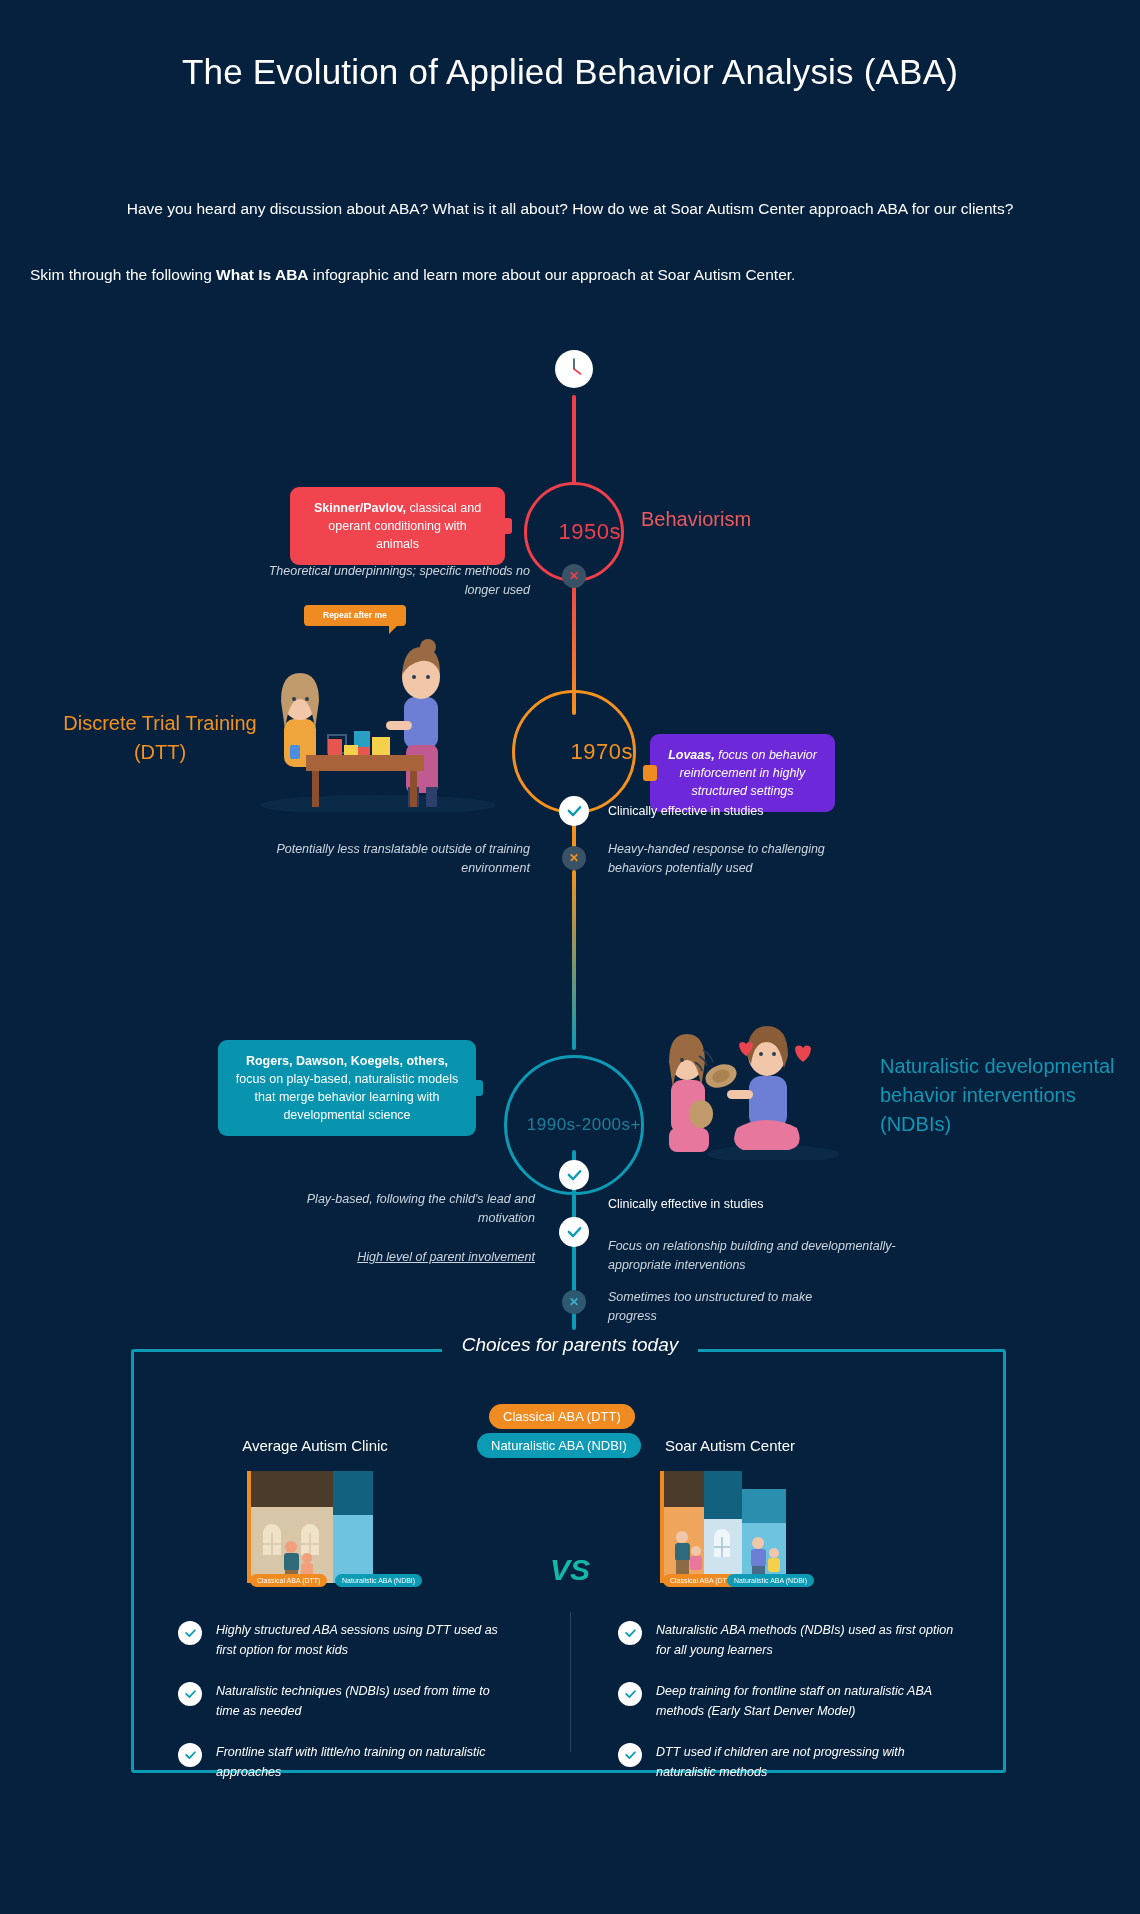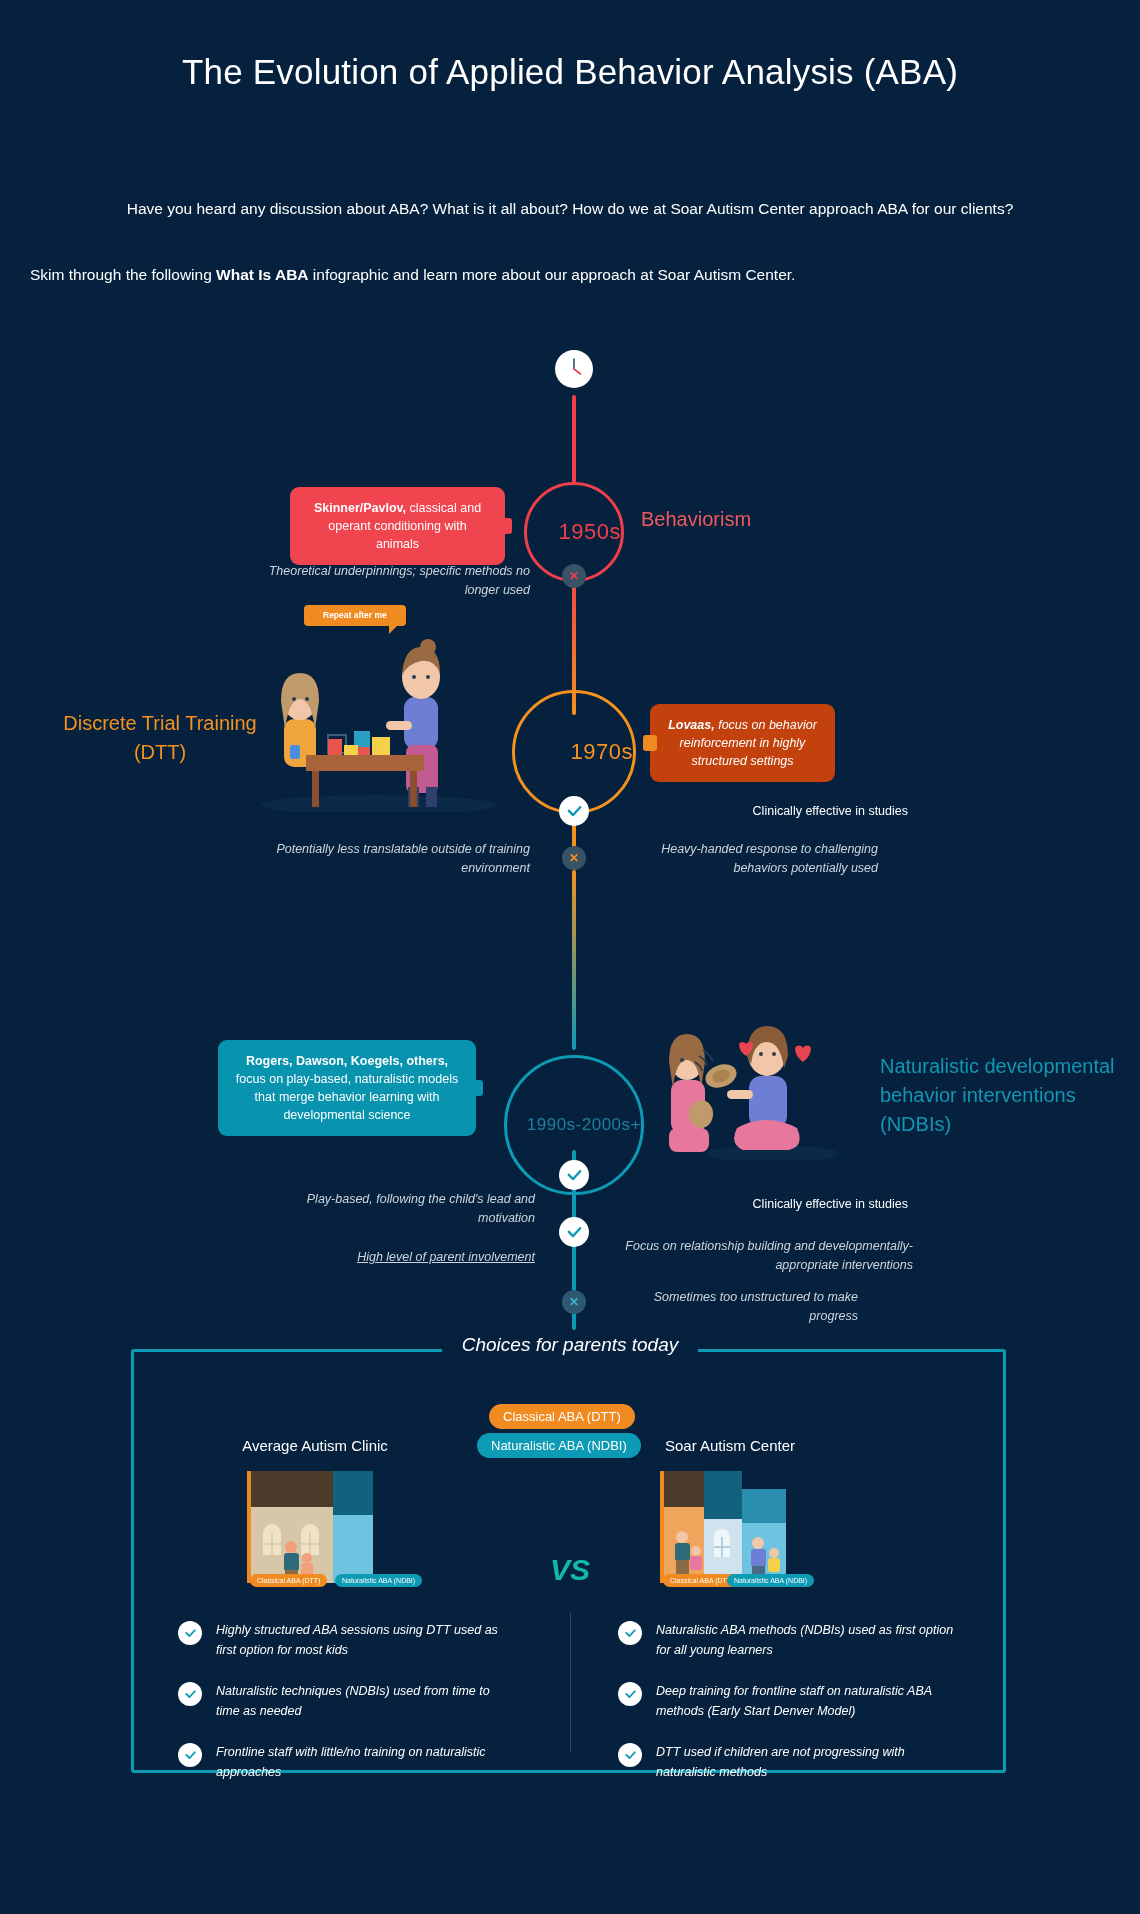--- a/index.html
+++ b/index.html
@@ -54,21 +54,21 @@
     position:absolute; border-radius:9px; padding:12px 16px;
     font-size:12.5px; line-height:18px; color:#ffffff;
   }
   .badge:after {
     content:""; position:absolute; right:-7px; top:50%; margin-top:-8px;
     width:14px; height:16px; border-radius:3px;
   }
   .badge b { font-weight:700; }
   .badge-red  { left:290px; top:487px; width:215px; background:#f0444f; text-align:center; }
   .badge-red:after { background:#f0444f; }
-  .badge-or   { left:650px; top:704px; width:185px; background:#c2410c; text-align:center; font-style:italic; }
+  .badge-or   { left:650px; top:734px; width:185px; background:#6d28d9; text-align:center; font-style:italic; }
   .badge-or:after { background:#f08b21; left:-7px; right:auto; }
   .badge-teal { left:218px; top:1040px; width:258px; background:#0893ae; text-align:center; }
   .badge-teal:after { background:#0893ae; }
 
   
   .era-label { position:absolute; font-size:20px; line-height:29px; }
   .lbl-behaviorism { left:641px; top:505px; color:#ef5a5f; }
   .lbl-dtt { left:60px; top:709px; width:200px; text-align:center; color:#f5921e; }
   .lbl-ndbi { left:880px; top:1052px; width:245px; color:#1396b4; }
 
@@ -79,21 +79,21 @@
     font-size:13px; font-weight:700;
   }
   .mark.x { background:#3a5266; color:#ef3f4a; font-size:12px; }
   .mark.x.or { color:#f5921e; }
   .mark.x.tl { background:#2e5970; color:#37b5cf; }
   .mark.ok { background:#ffffff; width:30px; height:30px; }
   .mark.ok svg { width:17px; height:17px; }
 
   .note {
     position:absolute; font-size:12.5px; line-height:19px;
-    font-style:italic; color:#cdd6de;text-align:right;
+    font-style:italic; color:#cdd6de;
   }
   .note.r { text-align:right; }
   .note.solid { color:#ffffff; font-style:normal; }
 
   
   .illu { position:absolute; }
   .bubble-or {
     position:absolute; background:#f08b21; color:#fff; border-radius:4px;
     font-size:8.5px; font-weight:700; line-height:11px; padding:5px 19px; text-align:center;
   }

